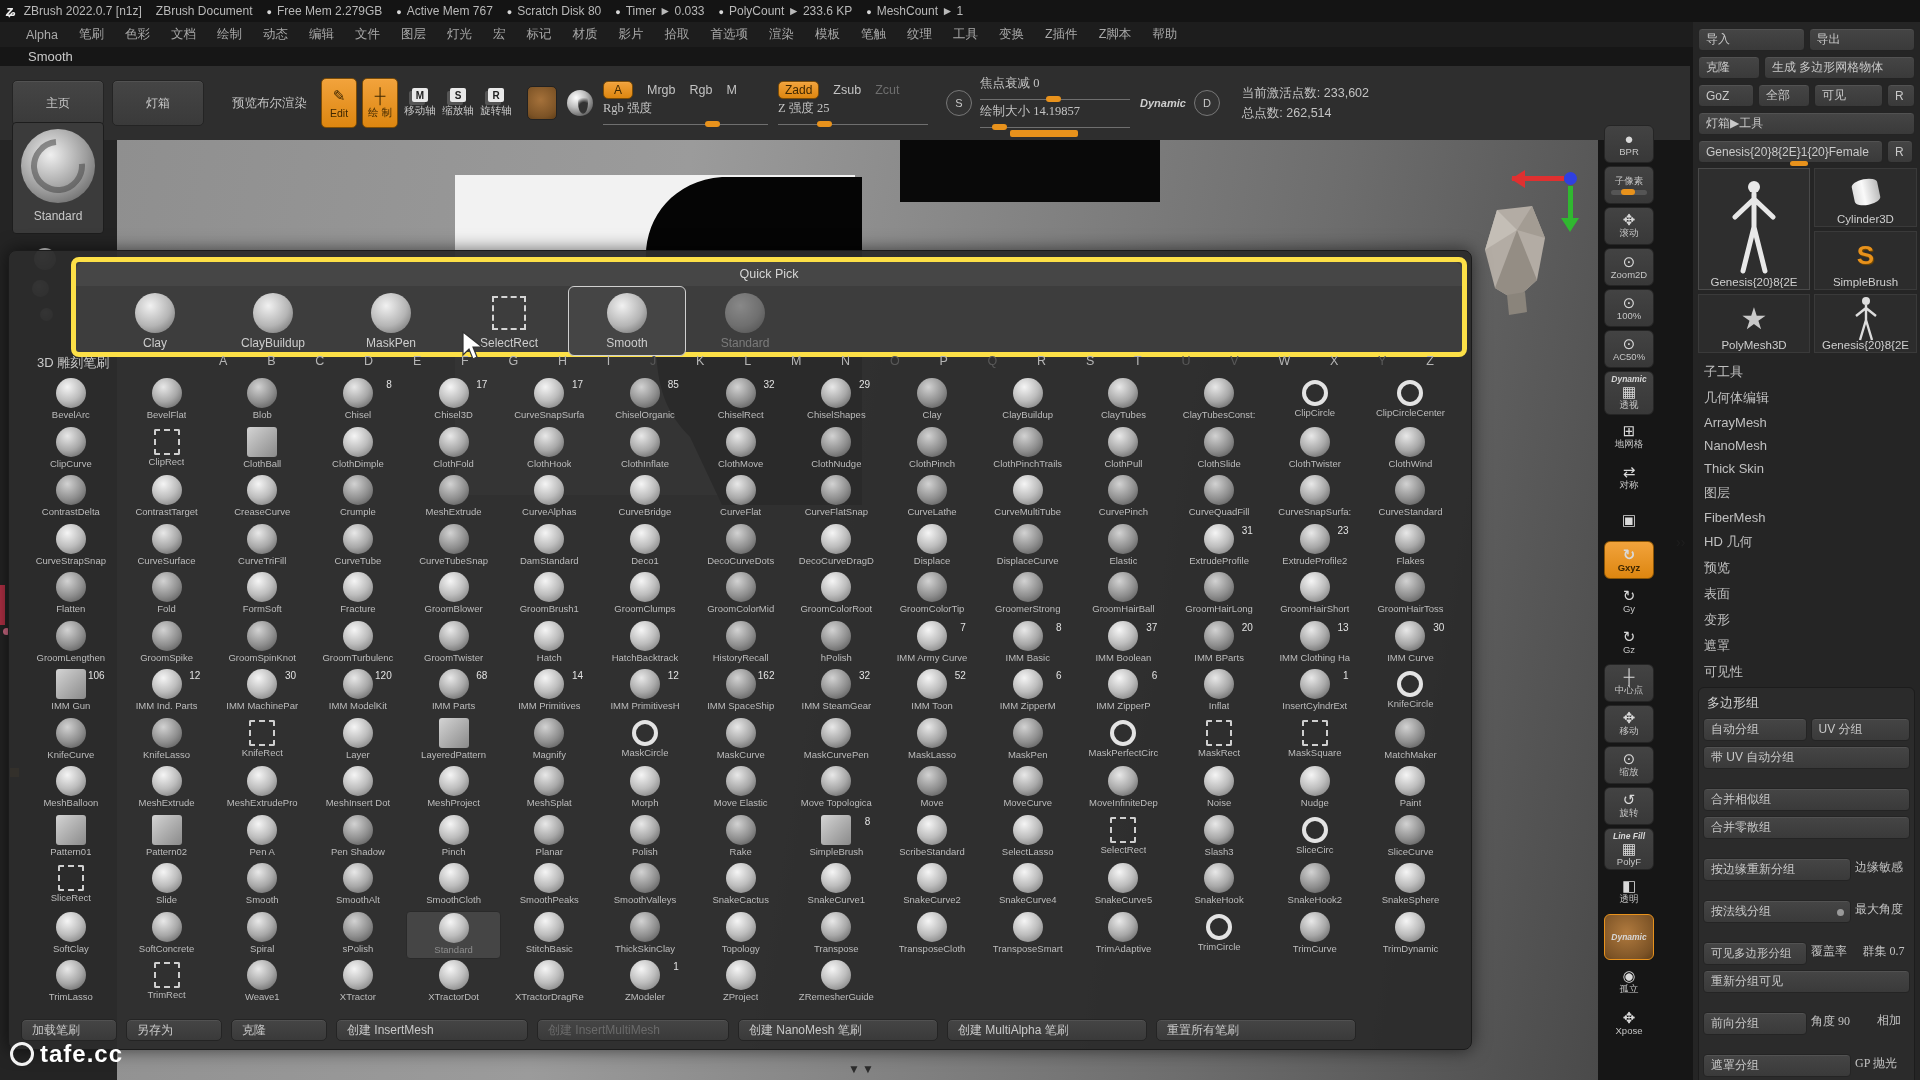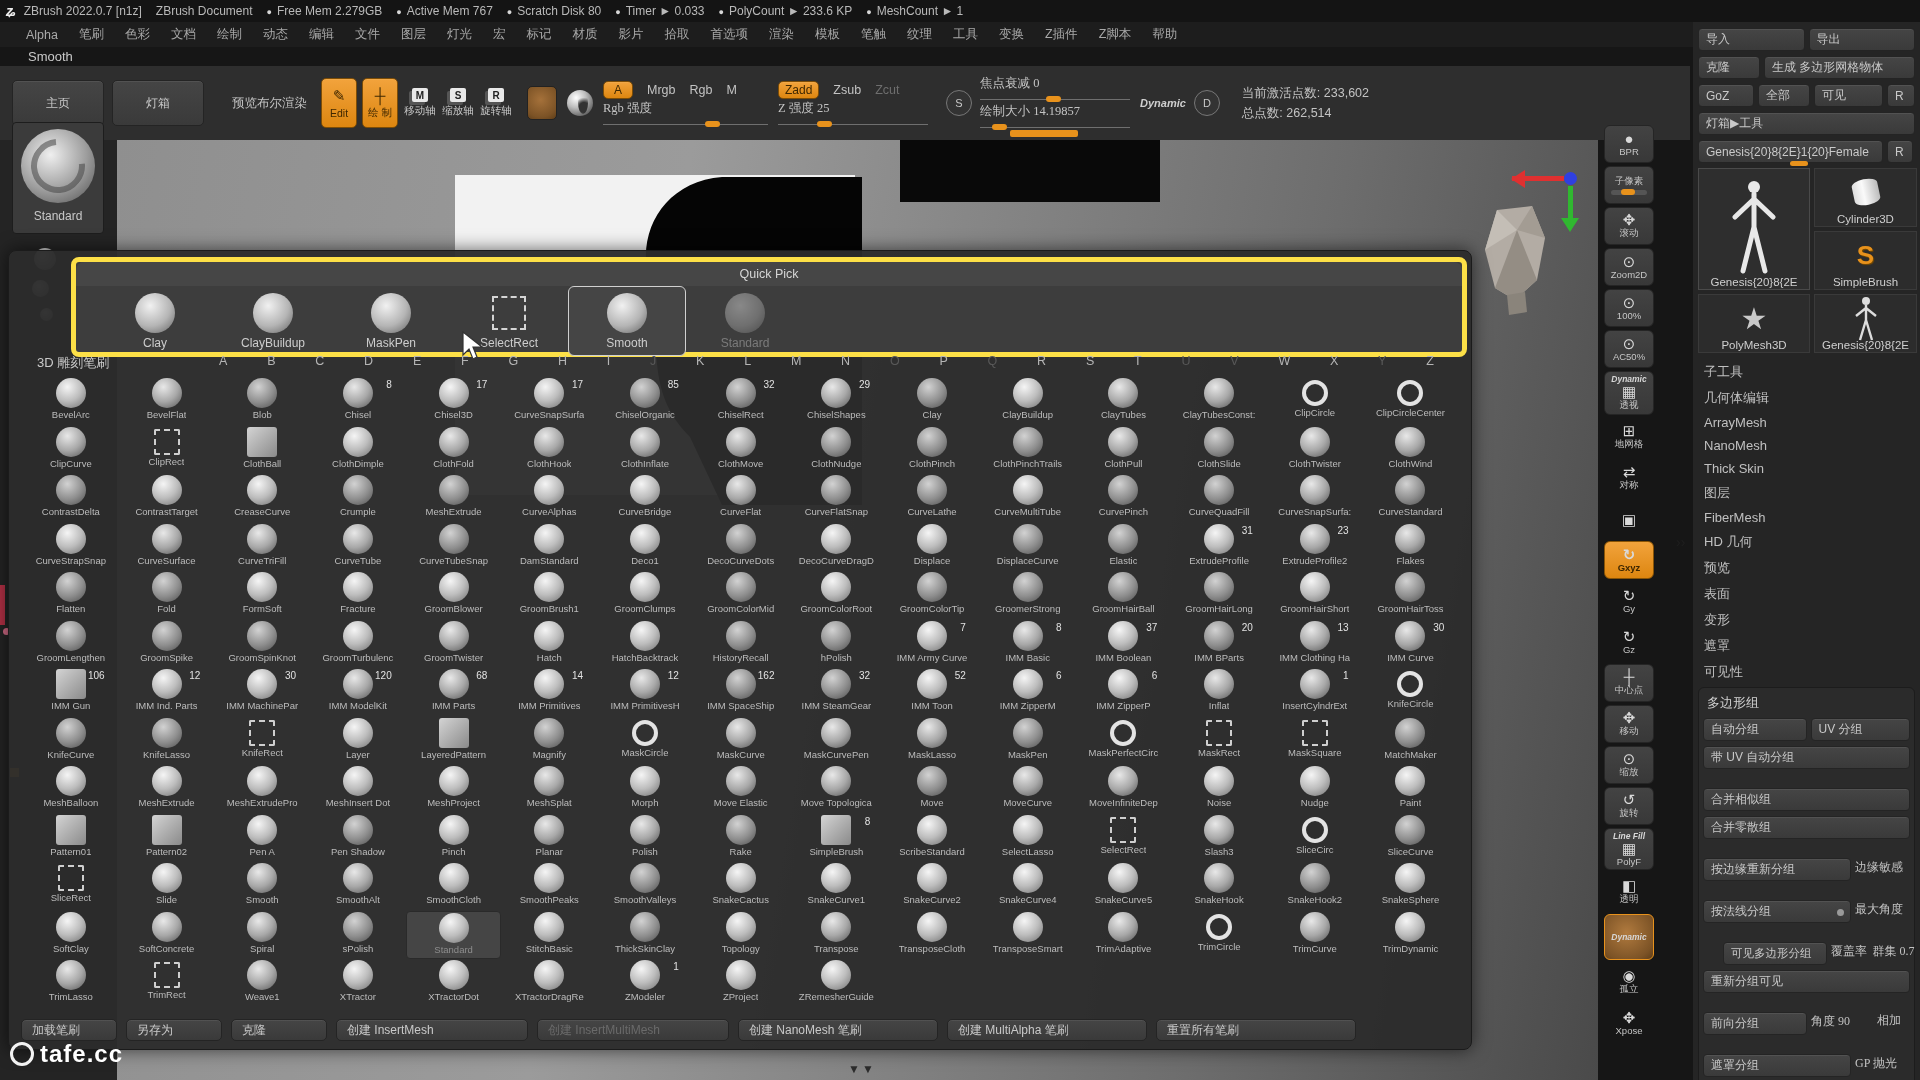--- a/index.html
+++ b/index.html
@@ -1383,21 +1383,21 @@
       <div class="pg-gap"></div>
       <div class="tp-row">
         <div class="btn tp-btn" style="width:148px; position:relative;">
             <span>按法线分组</span>
             <span class="pg-dot"></span>
           </div>
         <div class="pg-slider"><span class="sl-lab">最大角度</span><span class="knob"></span></div>
       </div>
       <div class="pg-gap"></div>
       <div class="tp-row">
-        <div class="btn tp-btn" style="width:104px; font-size:11.5px;margin-left:20px;">可见多边形分组</div>
+        <div class="btn tp-btn" style="width:104px; font-size:11.5px;">可见多边形分组</div>
         <div class="pg-slider"><span class="sl-lab">覆盖率</span><span class="knob"></span></div>
         <div class="pg-slider"><span class="sl-lab">群集 0.7</span><span class="knob"></span></div>
       </div>
       <div class="tp-row">
           <div class="btn tp-btn tp-grow">重新分组可见</div>
         </div>
       <div class="pg-gap"></div>
       <div class="tp-row">
         <div class="btn tp-btn" style="width:104px;text-align:center;">前向分组</div>
         <div class="pg-slider" style="max-width:62px;"><span class="sl-lab">角度 90</span><span class="knob"></span></div>

